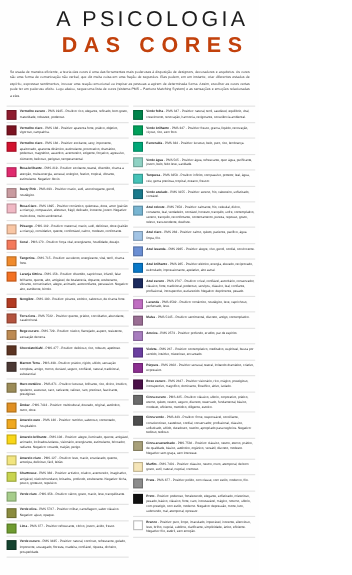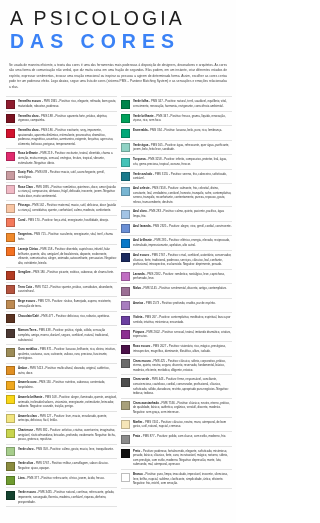--- a/index.html
+++ b/index.html
@@ -11,36 +11,36 @@
     overflow: hidden;
   }
   #page {
     width: 236px; height: 523px;
     background: #fefefe;
     position: relative;
     padding: 0;
   }
 
   
-  .title-block { padding: 9px 10px 4px 10px; }
+  .title-block { padding: 9px 10px 4px 10px; text-align: right; }
   .title-line1 {
     font-family: "Liberation Sans", sans-serif;
     font-size: 19.5px;
     font-weight: 400;
     letter-spacing: 3.1px;
     color: #1d1d1d;
     line-height: 1.0;
     white-space: nowrap;
   }
   .title-line2 {
     font-family: "Liberation Sans", sans-serif;
     font-size: 19.5px;
     font-weight: bold;
     letter-spacing: 6.0px;
-    color: #3b82f6;
+    color: #c2410c;
     line-height: 1.15;
     margin-top: 1px;
     white-space: nowrap;
   }
 
   
   .intro {
     margin: 7px 9px 6px 9px;
     font-size: 3.15px;
     line-height: 1.72;

